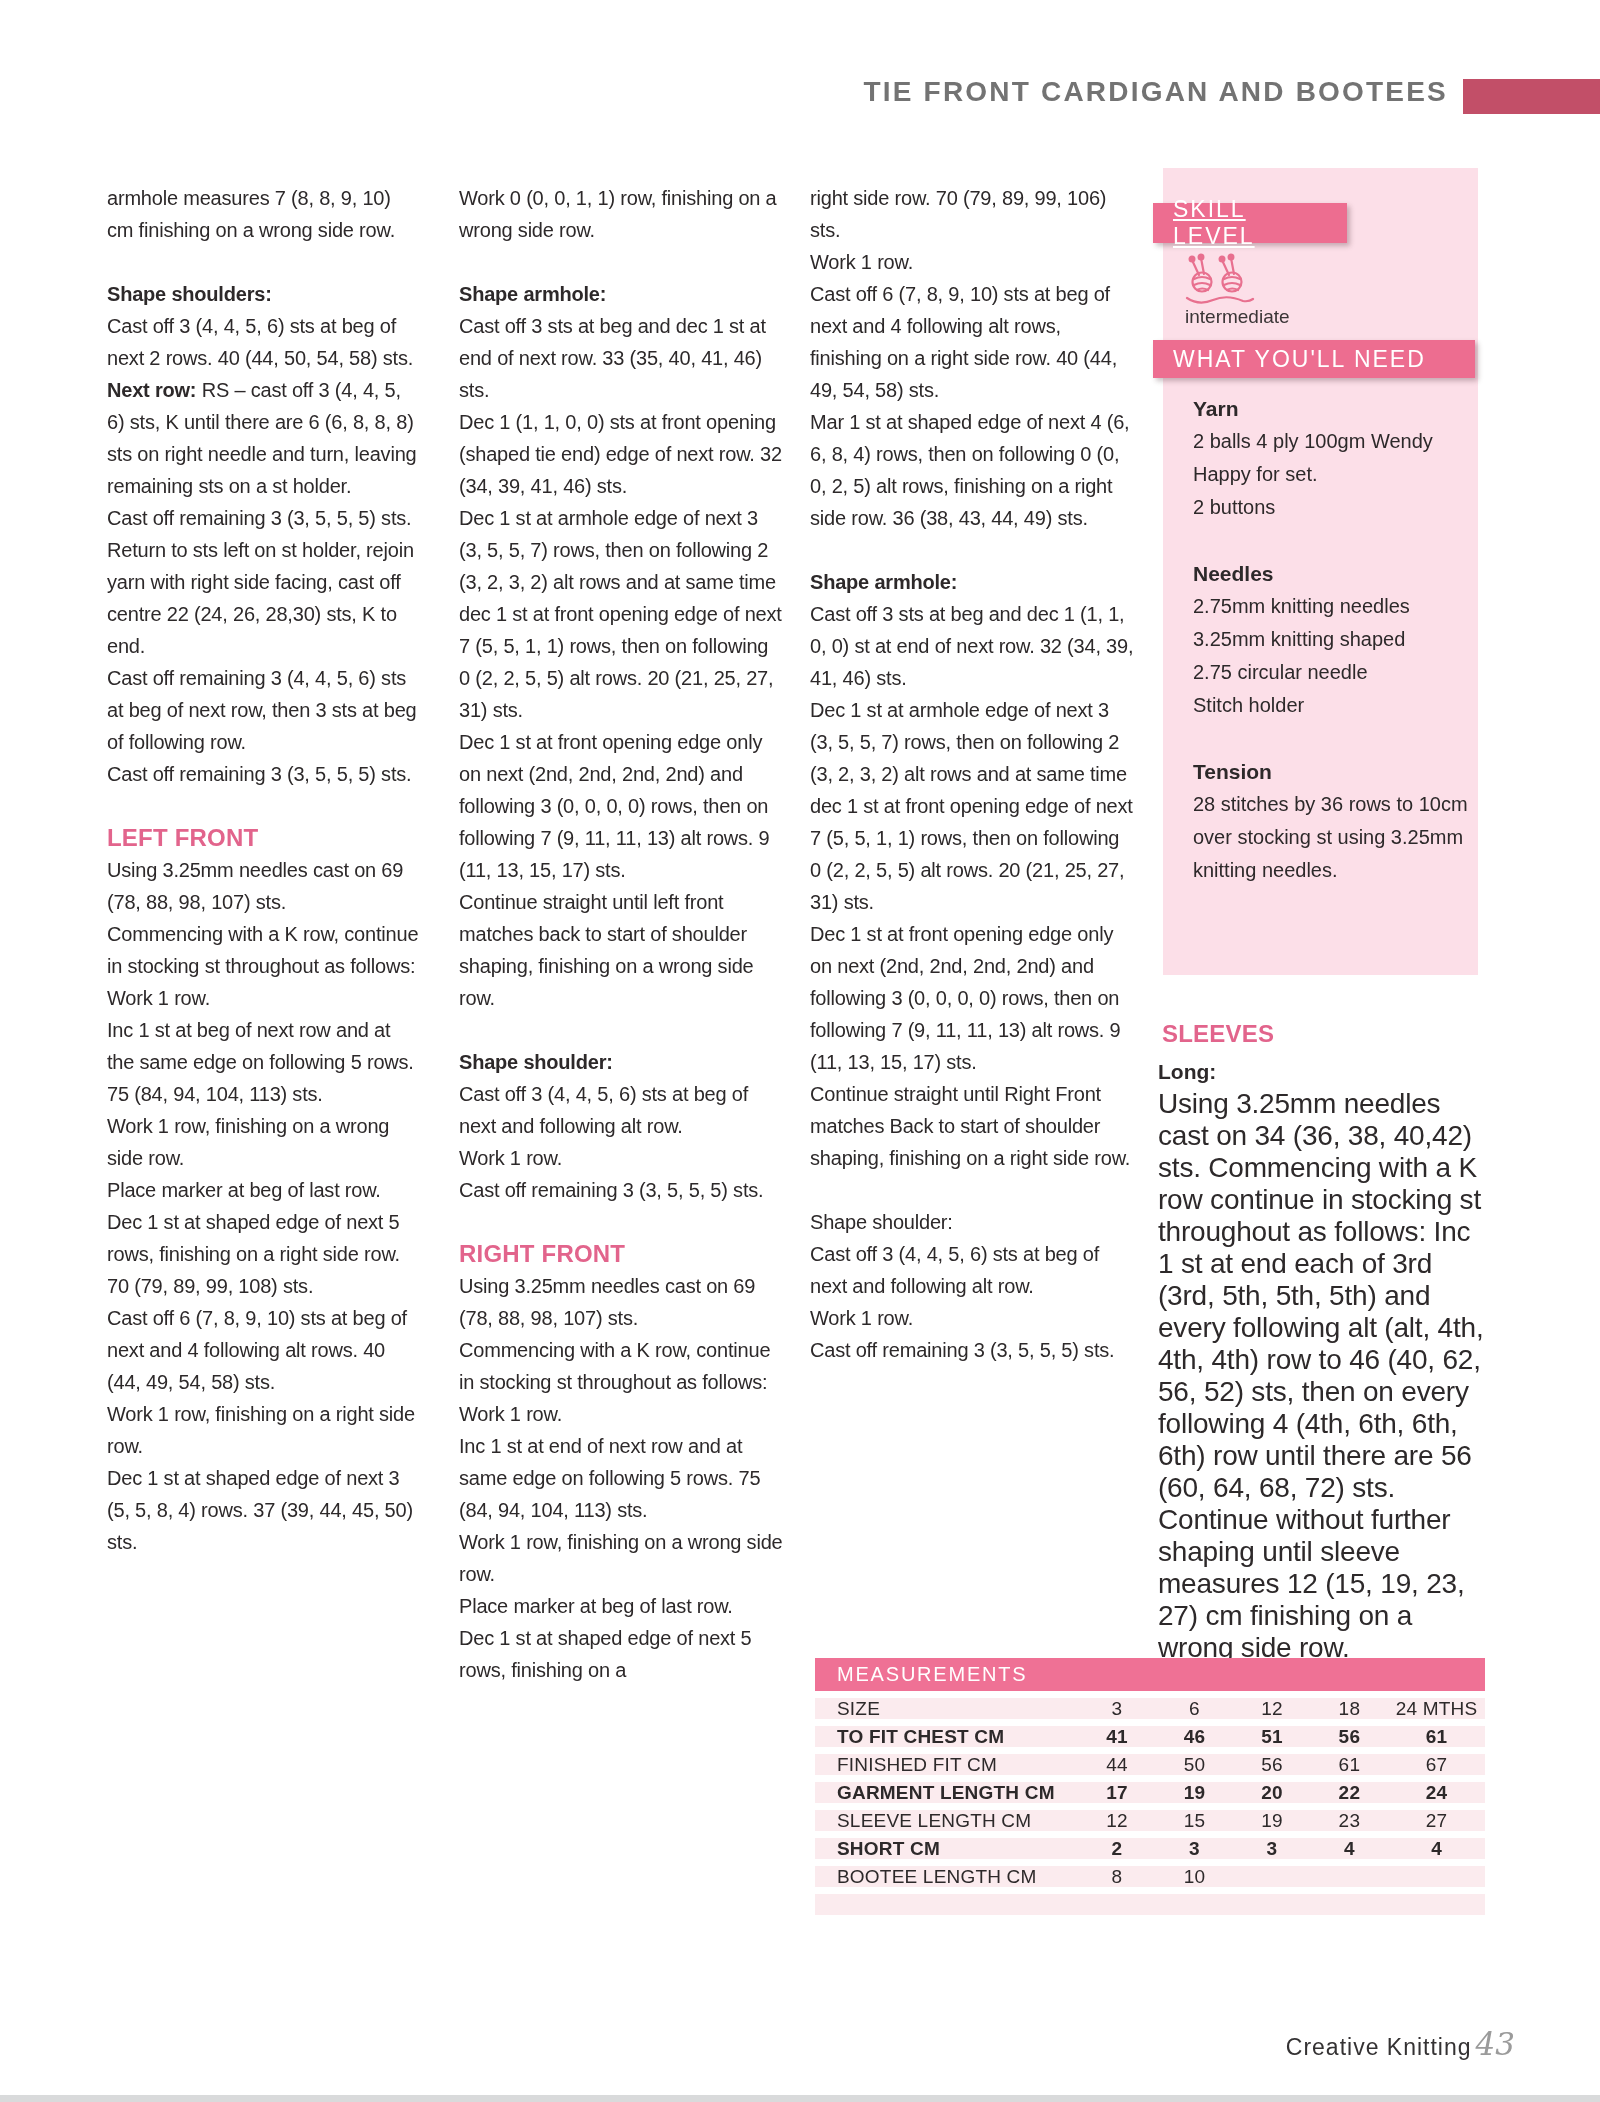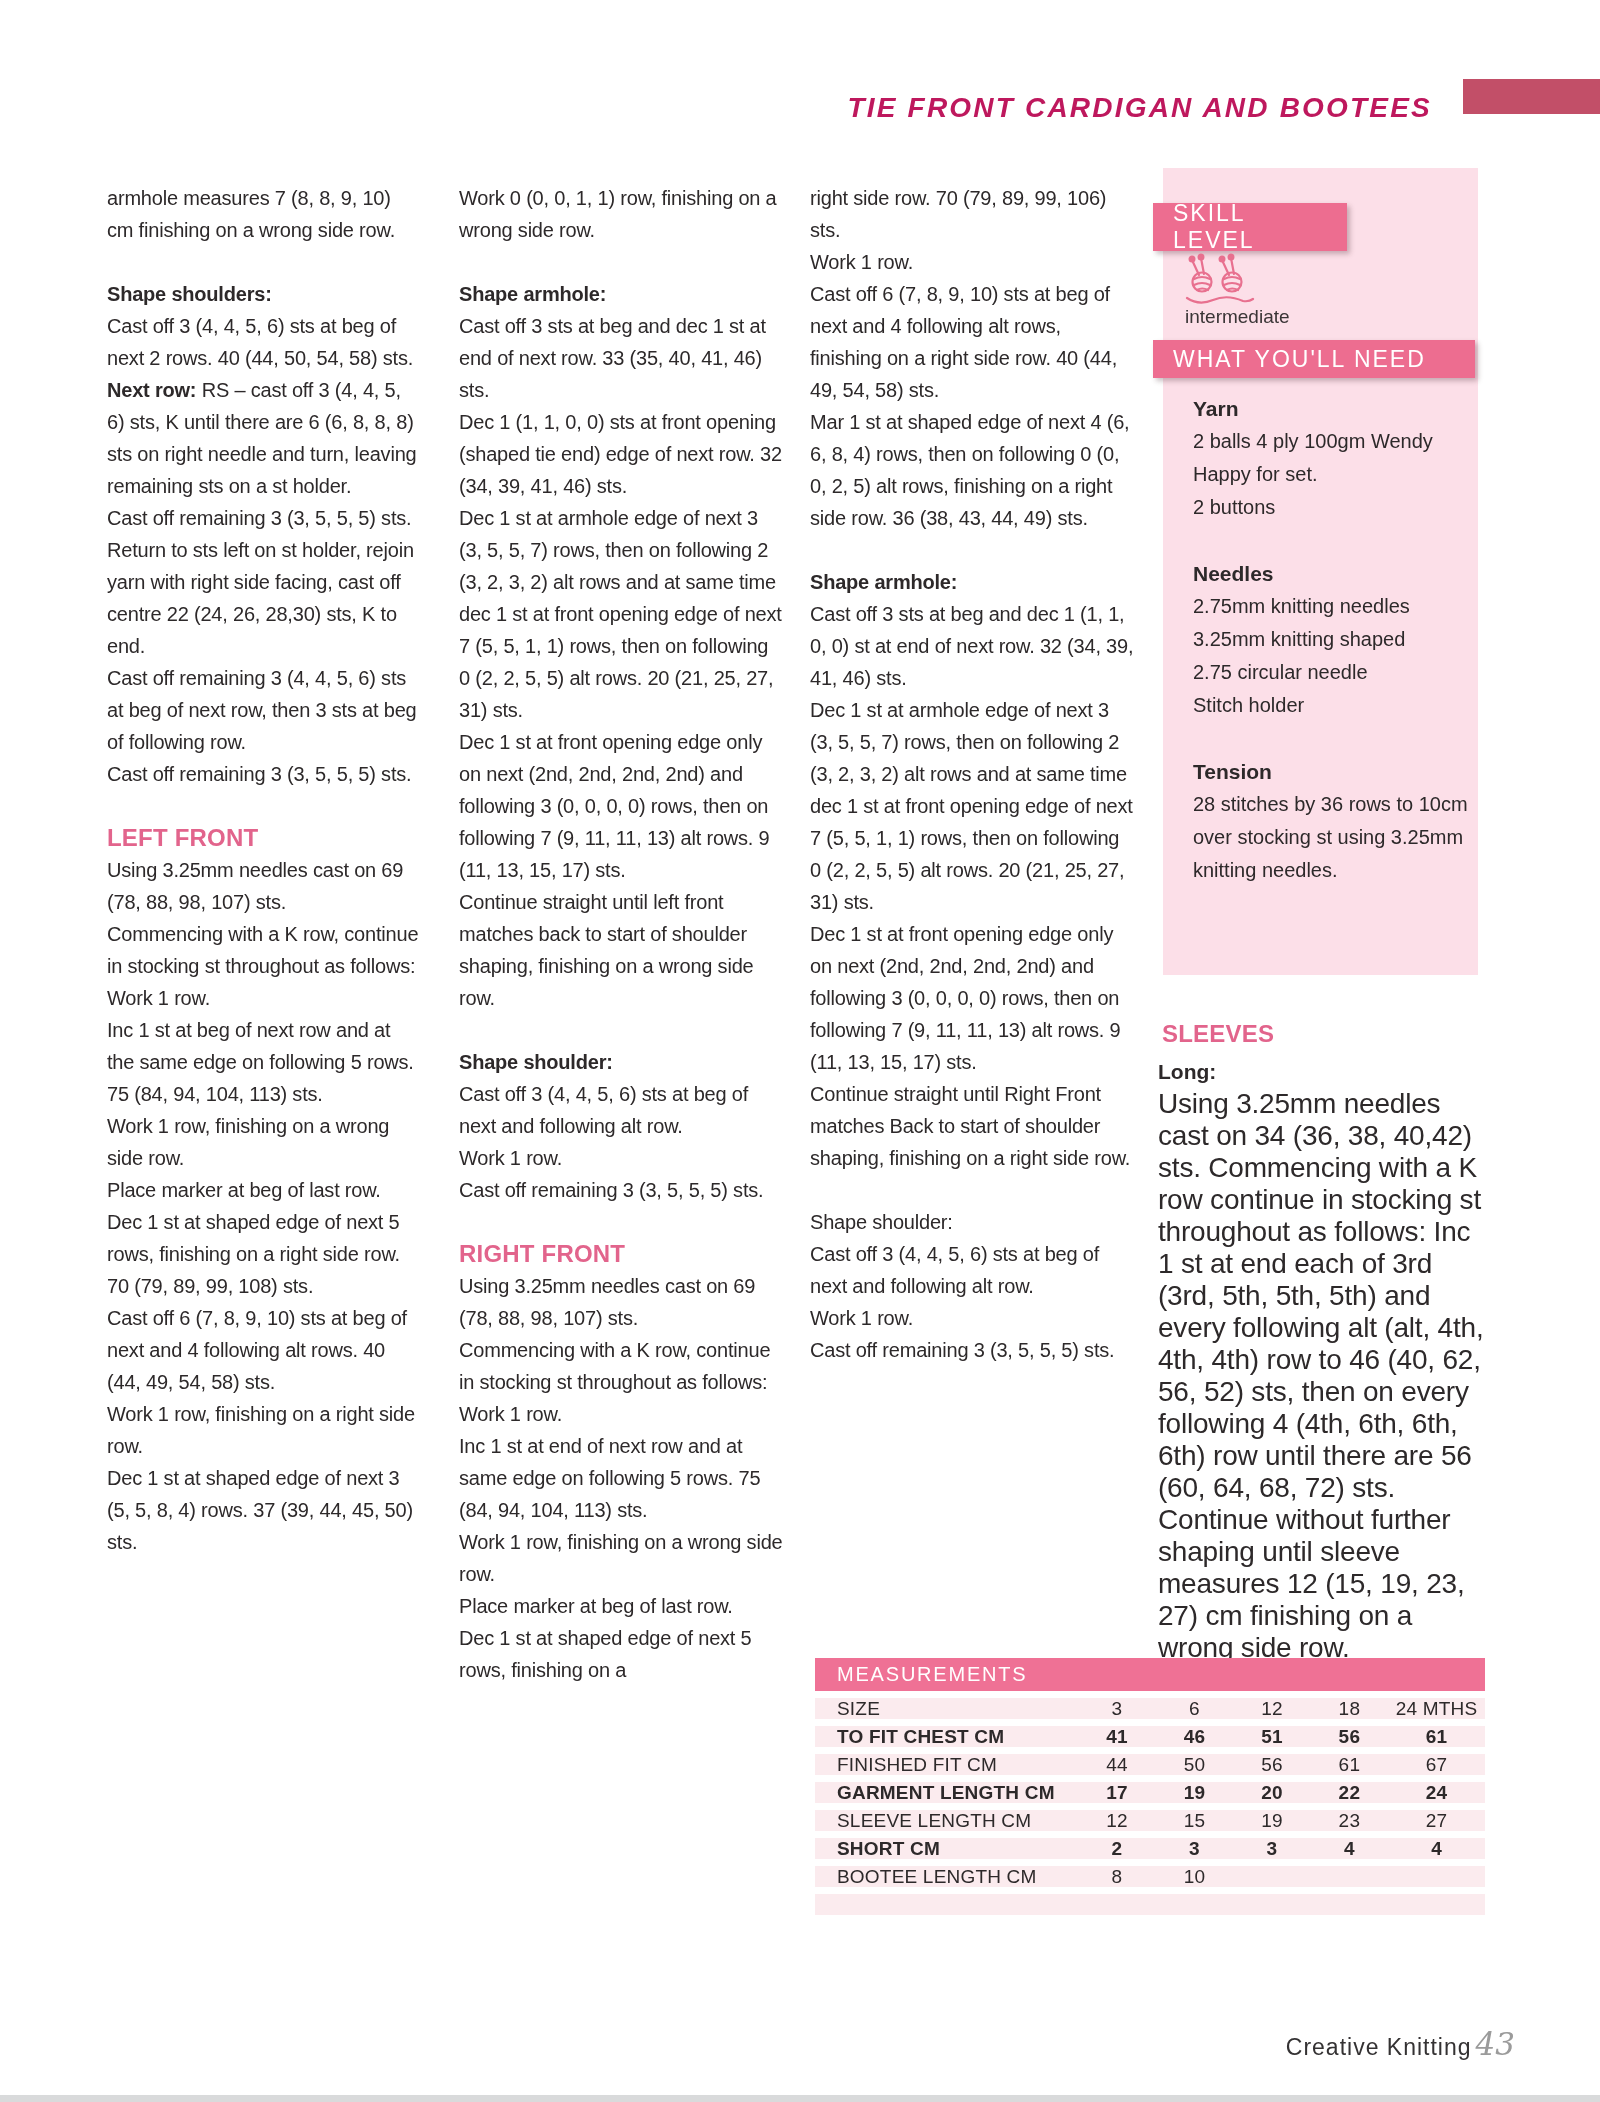--- a/index.html
+++ b/index.html
@@ -1,41 +1,41 @@
 <!DOCTYPE html>
 <html style="--accent_block: #c24f68; --heading_pink: #e2648c; --badge_pink: #ed6d90; --panel_pink: #fcdfe8; --table_header_pink: #ef7195; --table_row_pink: #fbebee; --body_text: #2d292a; --page_number_gray: #9b9b9b;"><head>
 <meta charset="utf-8">
 <style>
   html,body{margin:0;padding:0;background:#ffffff;}
   .page{position:relative;width:1600px;height:2102px;background:#fff;overflow:hidden;
         font-family:"Liberation Sans",sans-serif;color:var(--body_text,#2d292a);}
 
   
   .page-header{position:absolute;top:74px;right:152px;}
-  .article-title{margin:16px;font-size:28px;font-weight:700;letter-spacing:2.2px;color:#be185d;line-height:36px;font-style:italic;}
+  .article-title{margin:0;font-size:28px;font-weight:700;letter-spacing:2.2px;color:#737373;line-height:36px;}
   .accent-block{position:absolute;left:1463px;top:79px;width:137px;height:35px;background:var(--accent_block,#c24f68);}
 
   
   .col{position:absolute;top:182px;font-size:20px;line-height:32px;letter-spacing:-0.2px;}
   .col p{margin:0;}
   .col .gap{height:32px;}
   .col .bold{font-weight:700;}
   .col .pink{font-weight:700;font-size:24px;letter-spacing:0.2px;color:var(--heading_pink,#e2648c);}
   .col b.lead{font-weight:700;}
   .col1{left:107px;width:312px;}
   .col2{left:459px;width:324px;}
   .col3{left:810px;width:324px;}
 
   
   .sidebar{position:absolute;left:1153px;top:168px;width:340px;height:1450px;}
   .panel{position:absolute;left:10px;top:0;width:315px;height:807px;background:var(--panel_pink,#fcdfe8);}
   .badge{position:absolute;background:var(--badge_pink,#ed6d90);color:#ffffff;font-size:23px;
          letter-spacing:2px;font-weight:400;box-shadow:3px 3px 5px rgba(60,30,40,0.28);
          display:flex;align-items:center;box-sizing:border-box;padding:0 20px;}
-  .badge-skill{left:0;top:35px;width:194px;height:48px;}
+  .badge-skill{left:0;top:35px;width:194px;height:40px;text-decoration:underline;}
   .badge-need{left:0;top:172px;width:322px;height:38px;}
   .skill-icon{position:absolute;left:30px;top:85px;}
   .skill-value{position:absolute;left:32px;top:138px;font-size:19px;color:#3a3536;}
   .need-sections{position:absolute;left:40px;top:224px;width:278px;}
   .need-sec{margin-bottom:33px;}
   .need-h{font-weight:700;font-size:21px;line-height:33px;}
   .need-line{font-size:20px;line-height:33px;}
   .sleeves{position:absolute;left:5px;top:845px;width:330px;}
   .sleeves-heading{margin:4px;font-size:24px;font-weight:700;letter-spacing:0.2px;
                    color:var(--heading_pink,#e2648c);line-height:34px;}

